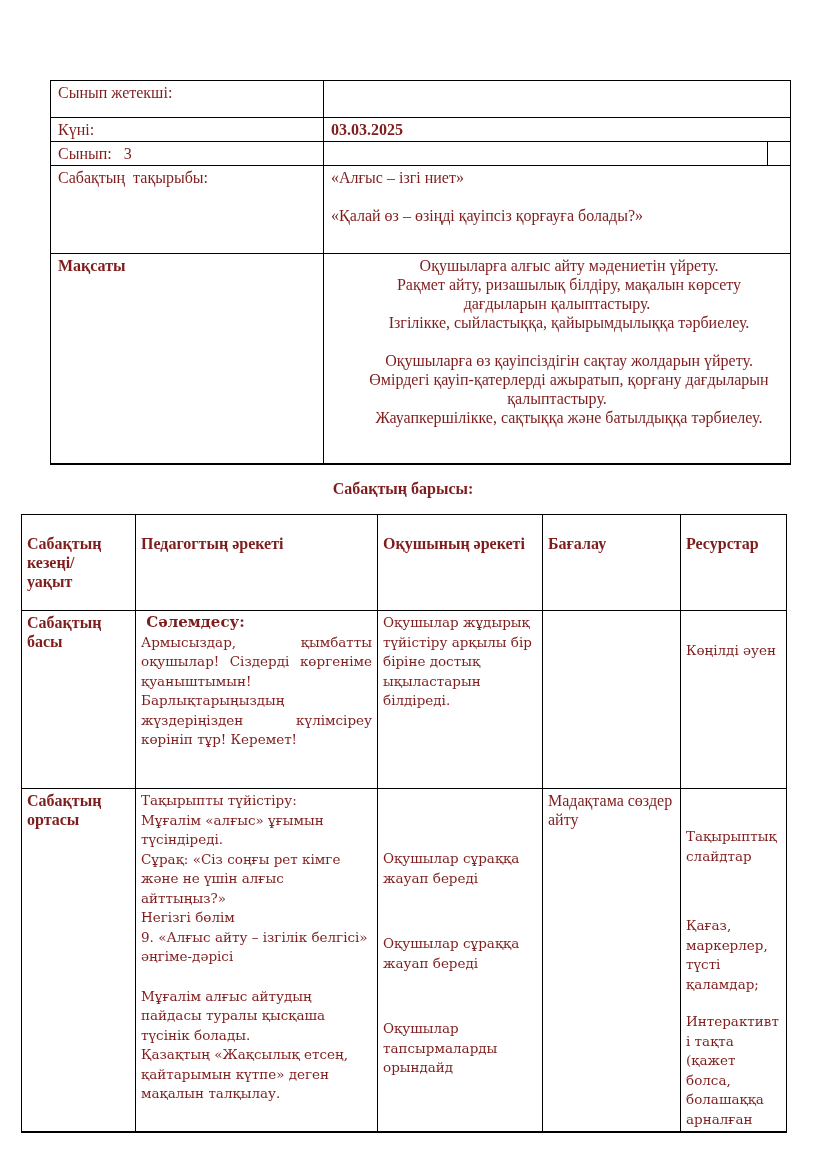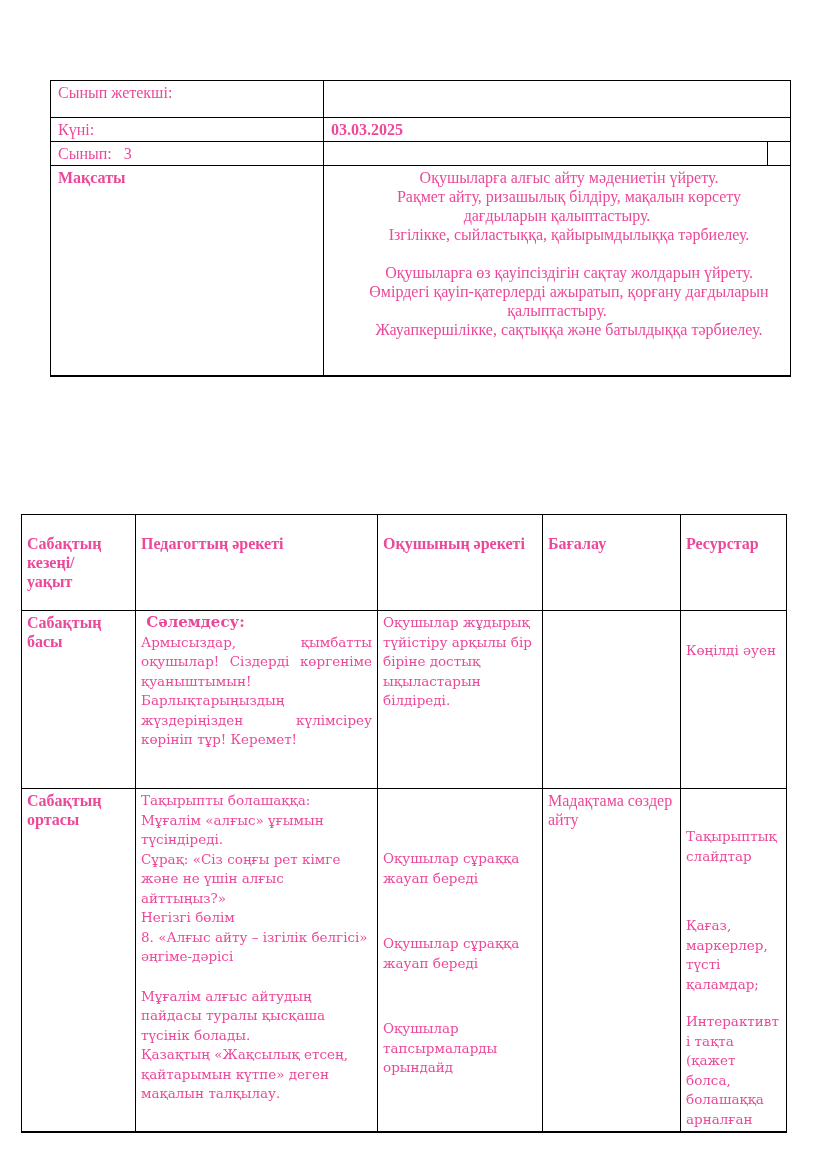--- a/index.html
+++ b/index.html
@@ -1,16 +1,16 @@
 <!DOCTYPE html>
 <html><head>
 <meta charset="utf-8">
 <style>
   html,body{margin:0;padding:0;background:#fff;}
-  .page{position:relative;width:827px;height:1170px;background:#ffffff;color:#ec4899;
+  .page{position:relative;width:827px;height:1170px;background:#ffffff;color:#7f1d1d;
         font-family:"Liberation Serif", serif;font-size:16px;line-height:19px;overflow:hidden;}
   table{border-collapse:collapse;table-layout:fixed;position:absolute;}
   td,th{border:1px solid #000000;vertical-align:top;padding:1px 6px;font-size:16px;
         line-height:19px;text-align:left;font-weight:normal;overflow:hidden;}
   p{margin:0;}
   .b{font-weight:bold;}
   
   .t1{left:50px;top:80px;width:740px;border-bottom:2px solid #000000;}
   .t1 td{padding:2px 7px;}
   .goal-cell{padding-top:4px;text-align:center;}
@@ -59,35 +59,44 @@
       </tr>
       <tr style="height:24px">
         <td>Күні:</td>
         <td colspan="2" class="b">03.03.2025</td>
       </tr>
       <tr style="height:19px">
         <td>Сынып:&nbsp;&nbsp;&nbsp;3</td>
         <td></td>
         <td></td>
       </tr>
+      <tr style="height:88px">
+        <td>Сабақтың&nbsp; тақырыбы:</td>
+        <td colspan="2">
+          <div>«Алғыс – ізгі ниет»</div>
+          <div class="gap19"></div>
+          <div>«Қалай өз – өзіңді қауіпсіз қорғауға болады?»</div>
+        </td>
+      </tr>
       <tr style="height:210px">
         <td class="b">Мақсаты</td>
         <td colspan="2" class="goal-cell">
           <p class="ind">Оқушыларға алғыс айту мәдениетін үйрету.</p>
           <p class="ind">Рақмет айту, ризашылық білдіру, мақалын көрсету дағдыларын қалыптастыру.</p>
           <p class="ind">Ізгілікке, сыйластыққа, қайырымдылыққа тәрбиелеу.</p>
           <div class="gap19"></div>
           <p class="ind">Оқушыларға өз қауіпсіздігін сақтау жолдарын үйрету.</p>
           <p class="ind">Өмірдегі қауіп-қатерлерді ажыратып, қорғану дағдыларын қалыптастыру.</p>
           <p class="ind">Жауапкершілікке, сақтыққа және батылдыққа тәрбиелеу.</p>
         </td>
       </tr>
     </tbody>
   </table>
 
+  <div class="flow-heading">Сабақтың барысы:</div>
 
   <table class="t2">
     <colgroup>
       <col style="width:114px">
         <col style="width:242px">
         <col style="width:165px">
       <col style="width:138px">
         <col style="width:106px">
     </colgroup>
     <tbody>
@@ -109,25 +118,25 @@
         <td class="dv scell">Оқушылар жұдырық түйістіру арқылы бір біріне достық ықыластарын білдіреді.</td>
         <td></td>
         <td class="dv">
           <div class="res1">Көңілді әуен</div>
         </td>
       </tr>
 
       <tr style="height:329px">
         <td class="stage">Сабақтың ортасы</td>
         <td class="dv tcell2">
-          <p>Тақырыпты болашаққа:</p>
+          <p>Тақырыпты түйістіру:</p>
           <p>Мұғалім «алғыс» ұғымын түсіндіреді.</p>
           <p>Сұрақ: «Сіз соңғы рет кімге және не үшін алғыс айттыңыз?»</p>
           <p>Негізгі бөлім</p>
-          <p>8. «Алғыс айту – ізгілік белгісі» әңгіме-дәрісі</p>
+          <p>9. «Алғыс айту – ізгілік белгісі» әңгіме-дәрісі</p>
           <div class="gap20"></div>
           <p>Мұғалім алғыс айтудың пайдасы туралы қысқаша түсінік болады.</p>
           <p>Қазақтың «Жақсылық етсең, қайтарымын күтпе» деген мақалын талқылау.</p>
         </td>
         <td class="dv">
           <div class="si si-first">Оқушылар сұраққа жауап береді</div>
           <div class="si">Оқушылар сұраққа жауап береді</div>
           <div class="si">Оқушылар тапсырмаларды орындайд</div>
         </td>
         <td class="acell2">Мадақтама сөздер айту</td>

